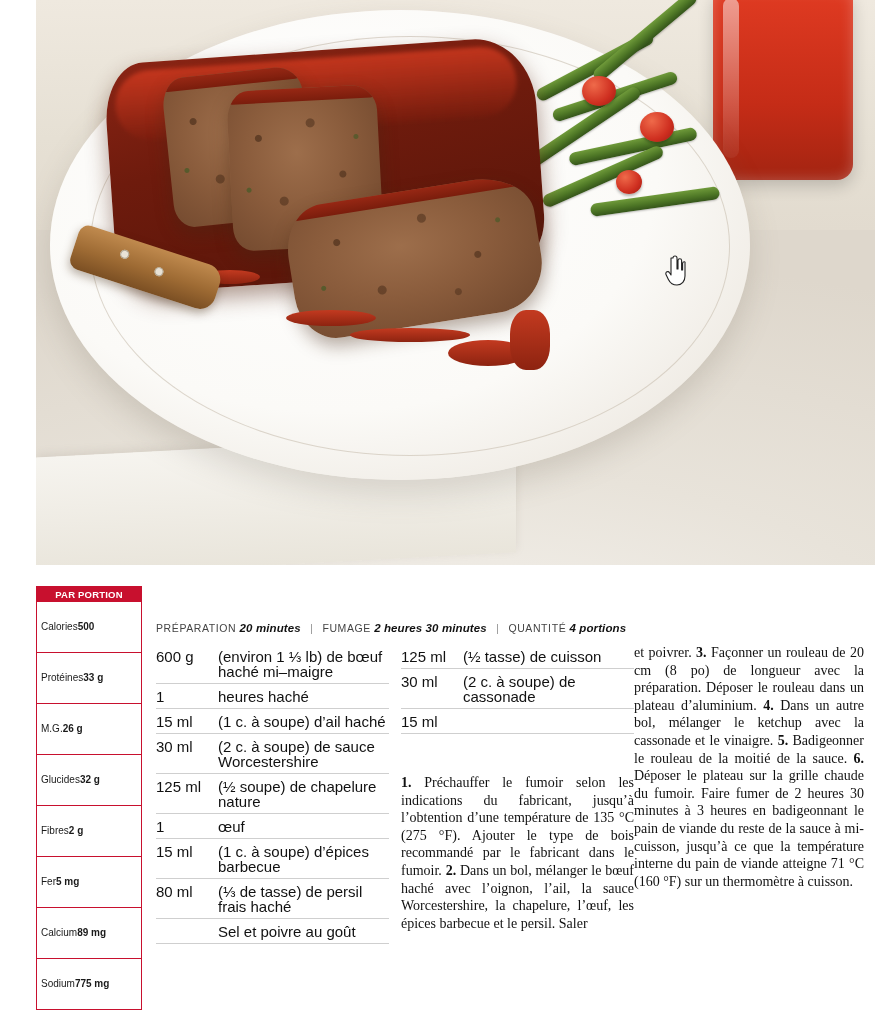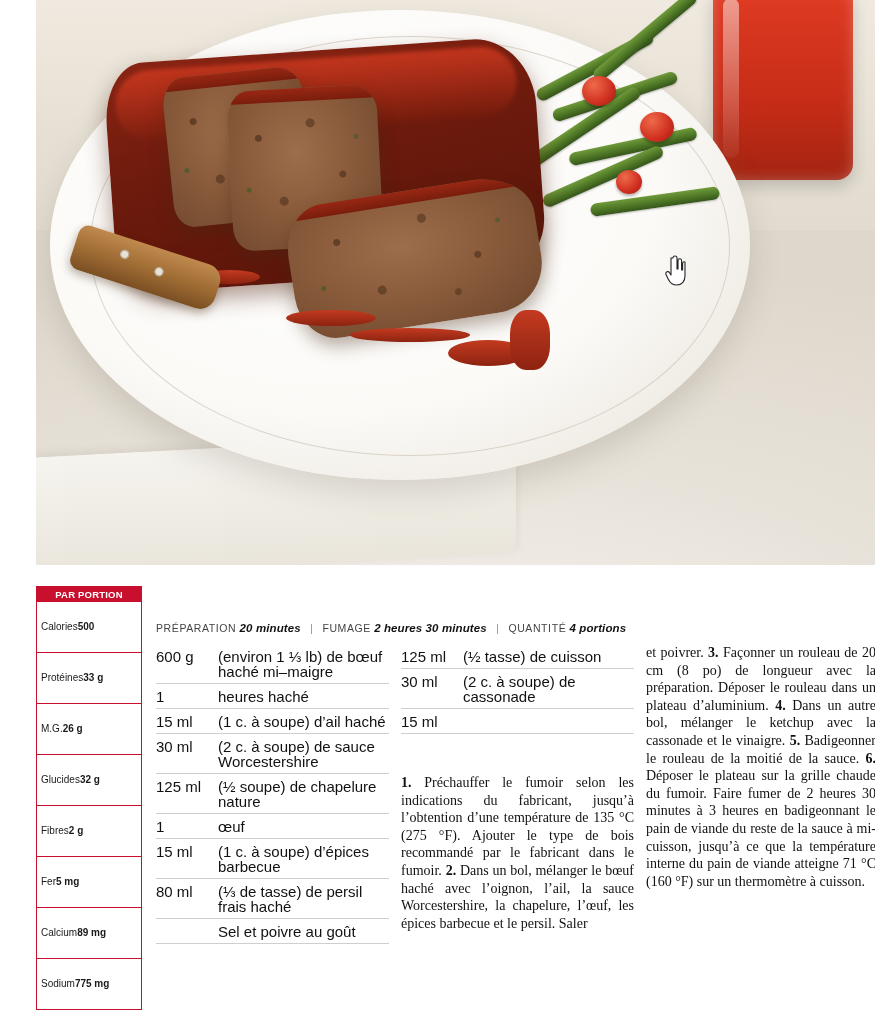--- a/index.html
+++ b/index.html
@@ -241,21 +241,21 @@
   .cols {
     position: absolute;
     left: 120px;
     top: 66px;
     width: 720px;
     display: flex;
     gap: 0;
   }
   .col { width: 233px; }
   .col.c2 { margin-left: 12px; }
-  .col.c3 { margin-left: 12px; width: 230px; }
+  .col.c3 { width: 230px; }
 
   .ing {
     display: flex;
     border-bottom: 1px solid #cfcfcf;
     padding: 5px 0 4px 0;
     font-size: 15px;
     line-height: 15px;
   }
   .ing .qty { width: 62px; flex: none; color: #111; }
   .ing .txt { flex: 1; color: #111; }

